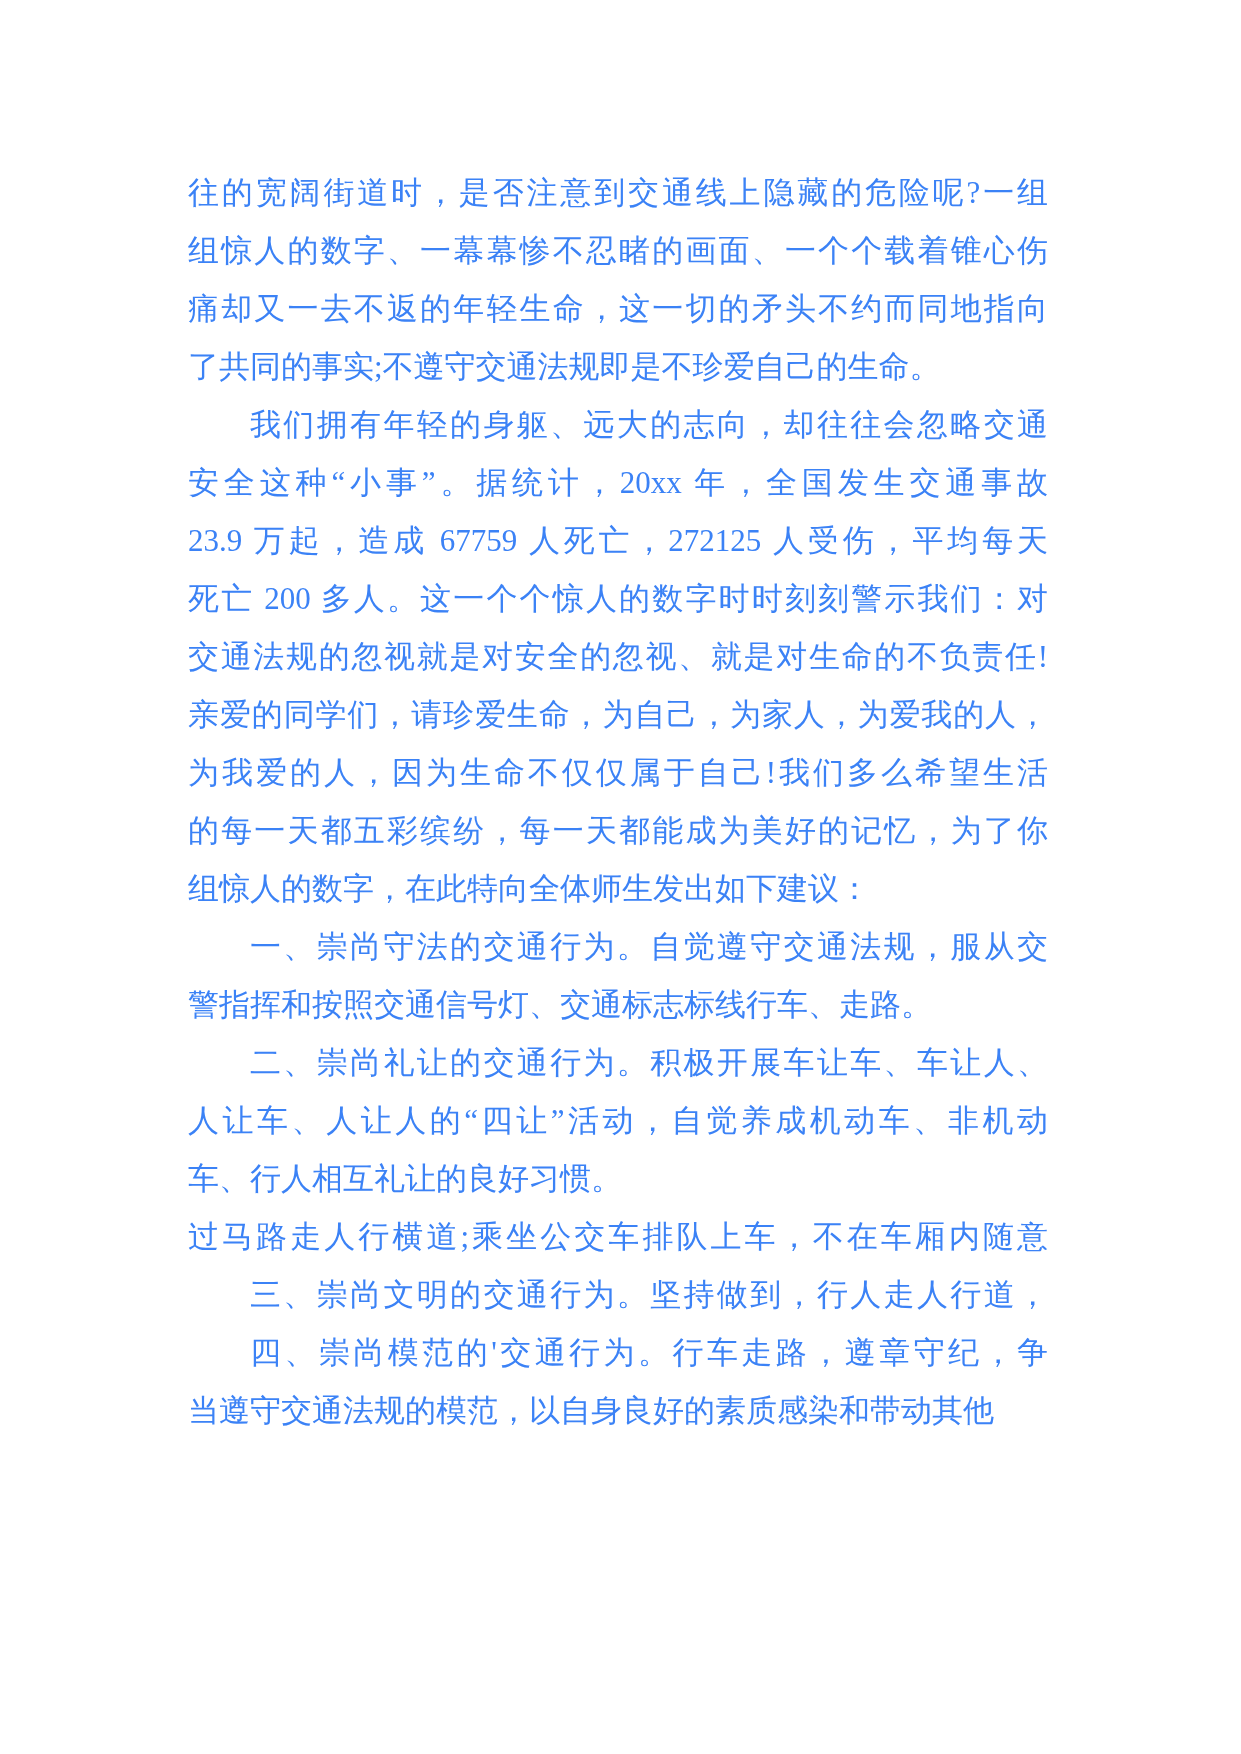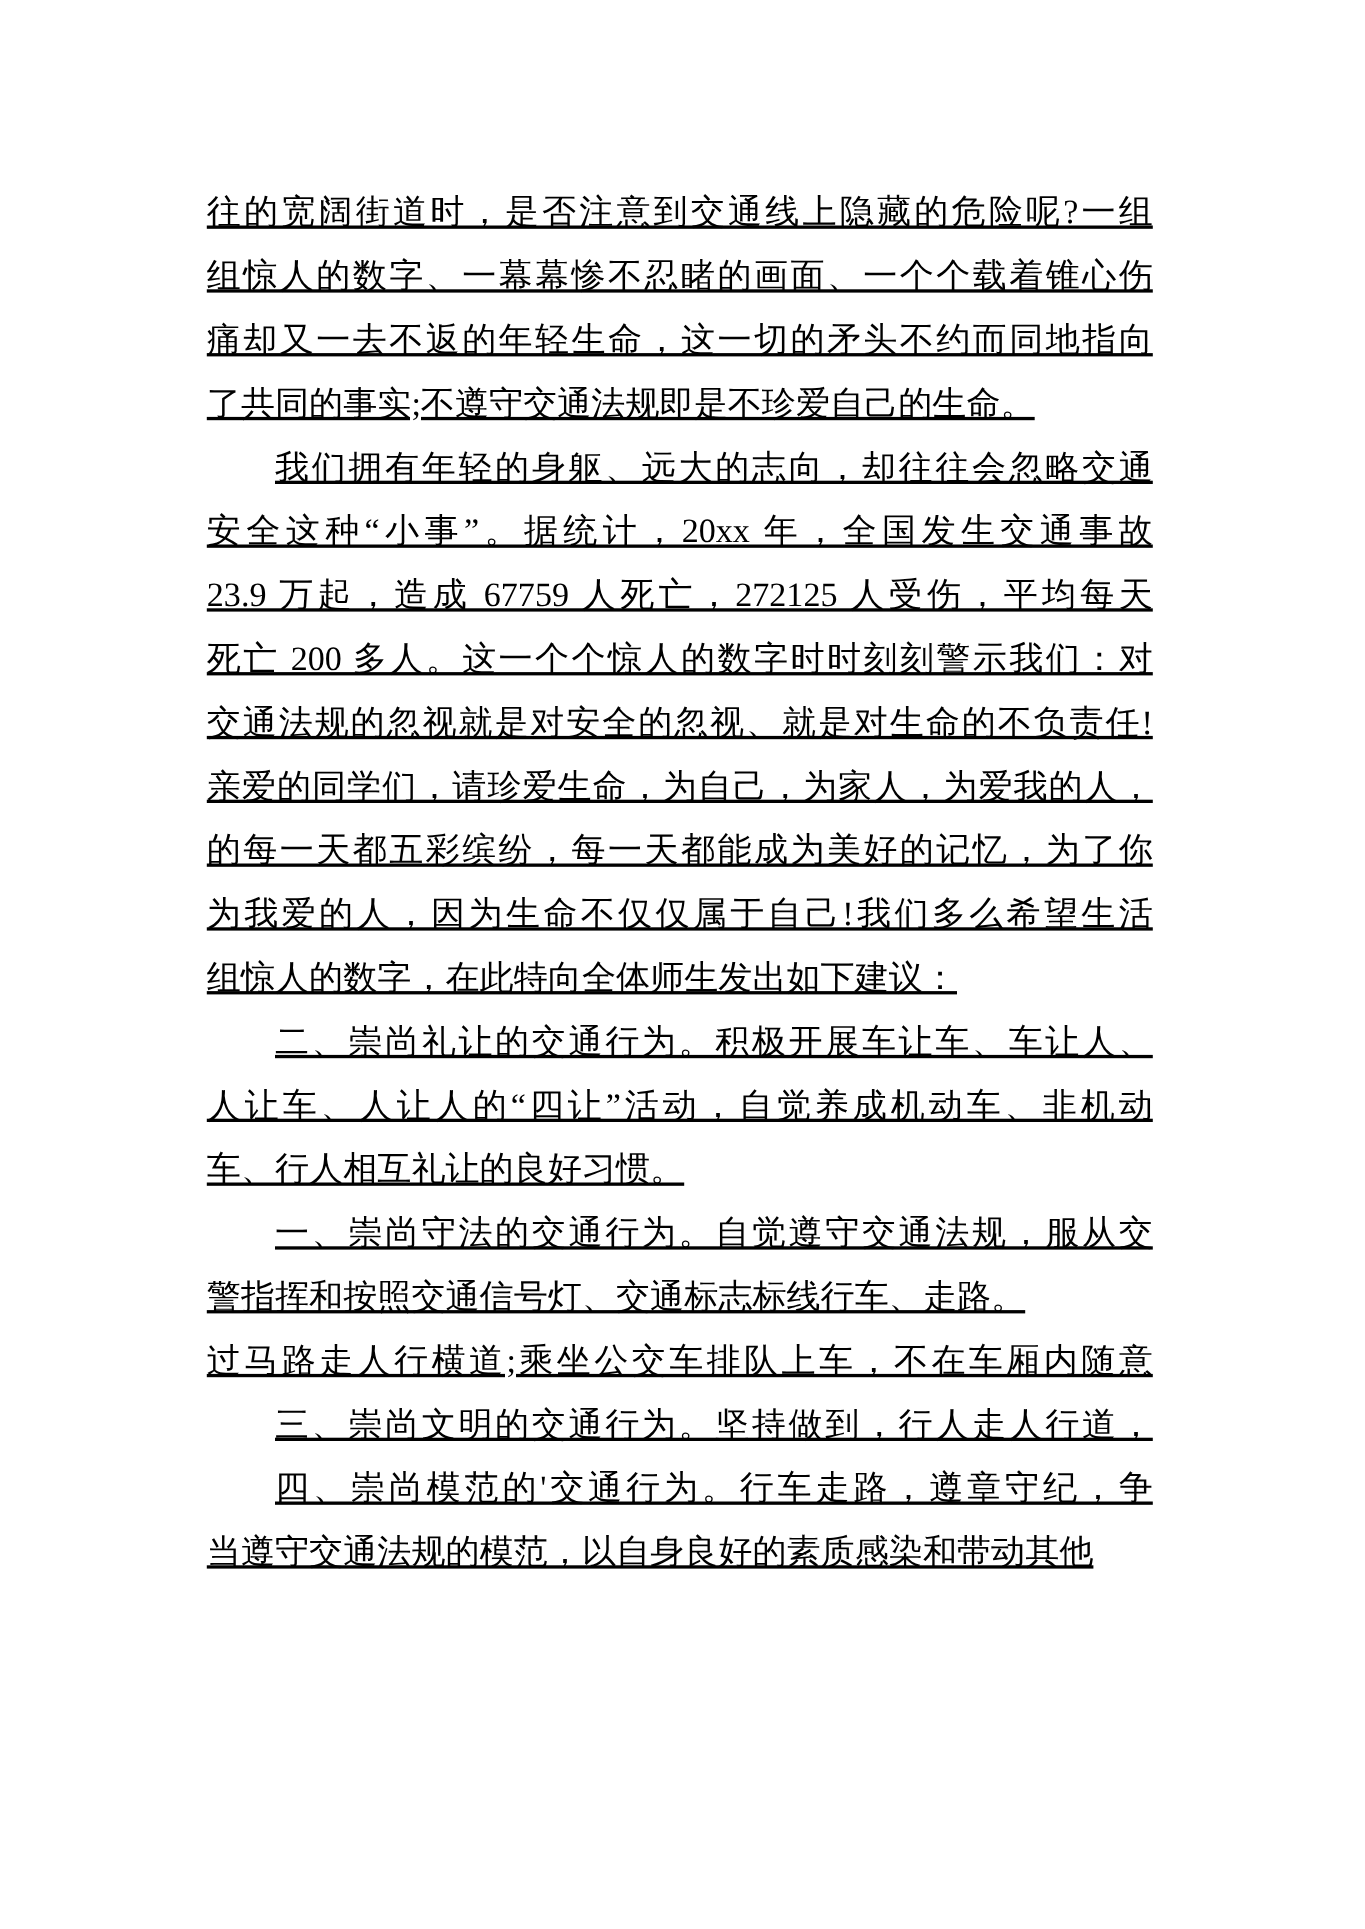--- a/index.html
+++ b/index.html
@@ -41,46 +41,46 @@
     text-align-last: left;
   }
   .line.indent {
     padding-left: 62px;
   }
 </style>
 </head>
 <body>
 
 <div class="page">
-  <div class="text-block" id="text-block" style="color: #000000; text-decoration: underline;">
+  <div class="text-block" id="text-block" style="color: #3b82f6;">
       <div class="paragraph">
         <div class="line">往的宽阔街道时，是否注意到交通线上隐藏的危险呢?一组</div>
         <div class="line">组惊人的数字、一幕幕惨不忍睹的画面、一个个载着锥心伤</div>
         <div class="line">痛却又一去不返的年轻生命，这一切的矛头不约而同地指向</div>
         <div class="line last">了共同的事实;不遵守交通法规即是不珍爱自己的生命。</div>
       </div>
       <div class="paragraph">
         <div class="line indent">我们拥有年轻的身躯、远大的志向，却往往会忽略交通</div>
         <div class="line">安全这种“小事”。据统计，20xx 年，全国发生交通事故</div>
         <div class="line">23.9 万起，造成 67759 人死亡，272125 人受伤，平均每天</div>
         <div class="line">死亡 200 多人。这一个个惊人的数字时时刻刻警示我们：对</div>
         <div class="line">交通法规的忽视就是对安全的忽视、就是对生命的不负责任!</div>
         <div class="line">亲爱的同学们，请珍爱生命，为自己，为家人，为爱我的人，</div>
+        <div class="line">为我爱的人，因为生命不仅仅属于自己!我们多么希望生活</div>
         <div class="line">的每一天都五彩缤纷，每一天都能成为美好的记忆，为了你</div>
-        <div class="line">为我爱的人，因为生命不仅仅属于自己!我们多么希望生活</div>
         <div class="line last">组惊人的数字，在此特向全体师生发出如下建议：</div>
+      </div>
+      <div class="paragraph">
+        <div class="line indent">一、崇尚守法的交通行为。自觉遵守交通法规，服从交</div>
+        <div class="line last">警指挥和按照交通信号灯、交通标志标线行车、走路。</div>
       </div>
       <div class="paragraph">
         <div class="line indent">二、崇尚礼让的交通行为。积极开展车让车、车让人、</div>
         <div class="line">人让车、人让人的“四让”活动，自觉养成机动车、非机动</div>
         <div class="line last">车、行人相互礼让的良好习惯。</div>
-      </div>
-      <div class="paragraph">
-        <div class="line indent">一、崇尚守法的交通行为。自觉遵守交通法规，服从交</div>
-        <div class="line last">警指挥和按照交通信号灯、交通标志标线行车、走路。</div>
       </div>
       <div class="paragraph">
         <div class="line">过马路走人行横道;乘坐公交车排队上车，不在车厢内随意</div>
         <div class="line indent">三、崇尚文明的交通行为。坚持做到，行人走人行道，</div>
       </div>
       <div class="paragraph">
         <div class="line indent">四、崇尚模范的'交通行为。行车走路，遵章守纪，争</div>
         <div class="line last">当遵守交通法规的模范，以自身良好的素质感染和带动其他</div>
       </div>
     </div>

